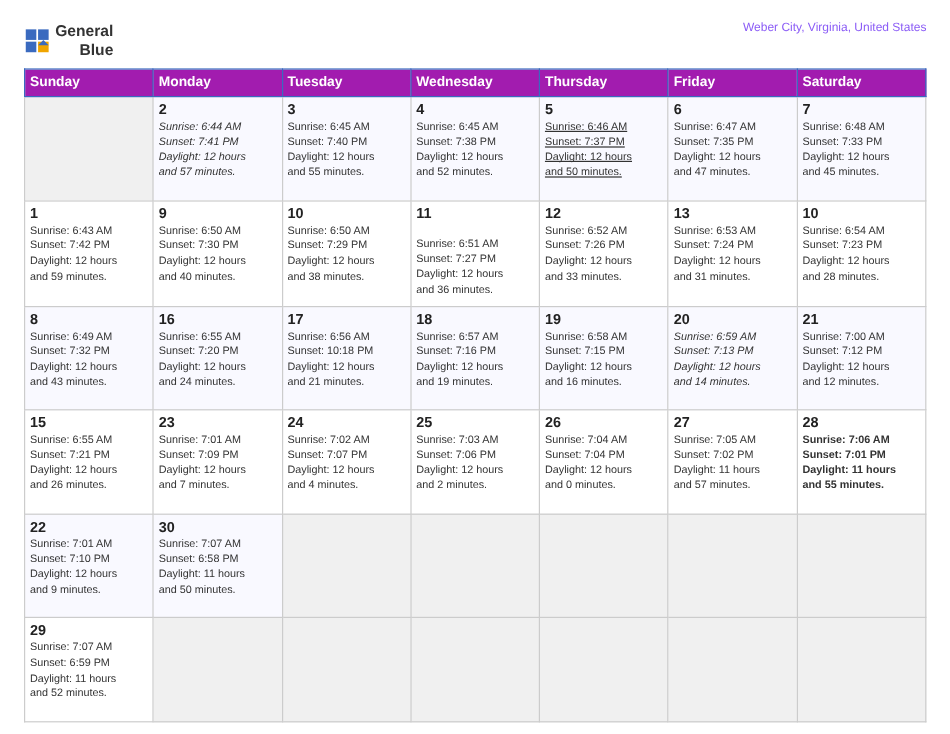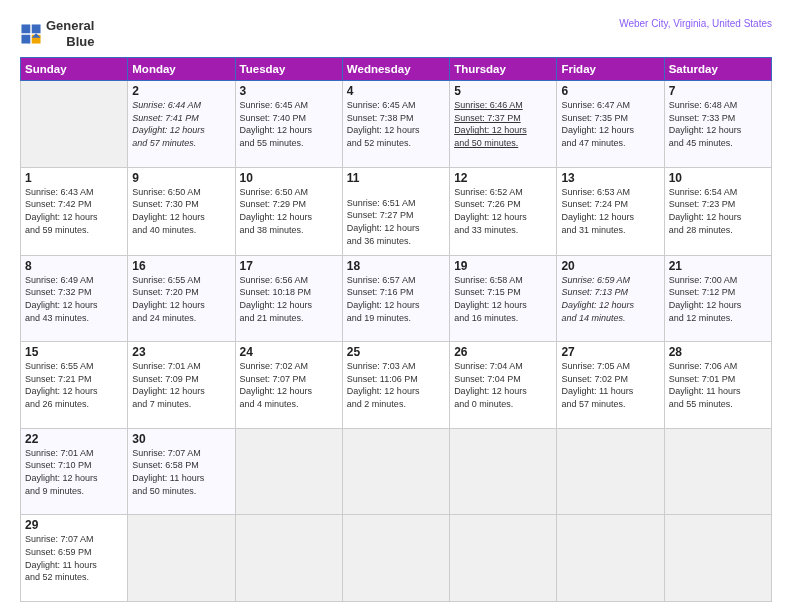--- a/index.html
+++ b/index.html
@@ -302,41 +302,41 @@
           <td>
             <span class="day-num">24</span>
             <div class="cell-text" style="white-space: pre-line;">Sunrise: 7:02 AM
 Sunset: 7:07 PM
 Daylight: 12 hours
 and 4 minutes.</div>
           </td>
           <td>
             <span class="day-num">25</span>
             <div class="cell-text" style="white-space: pre-line;">Sunrise: 7:03 AM
-Sunset: 11:06 PM
+Sunset: 7:06 PM
 Daylight: 12 hours
 and 2 minutes.</div>
           </td>
           <td>
             <span class="day-num">26</span>
             <div class="cell-text" style="white-space: pre-line;">Sunrise: 7:04 AM
 Sunset: 7:04 PM
 Daylight: 12 hours
 and 0 minutes.</div>
           </td>
           <td>
             <span class="day-num">27</span>
             <div class="cell-text" style="white-space: pre-line;">Sunrise: 7:05 AM
 Sunset: 7:02 PM
 Daylight: 11 hours
 and 57 minutes.</div>
           </td>
           <td>
             <span class="day-num">28</span>
-            <div class="cell-text" style="white-space: pre-line;">Sunrise: 7:06 AM
+            <div class="cell-text" style="white-space: pre-line; font-weight: bold;">Sunrise: 7:06 AM
 Sunset: 7:01 PM
 Daylight: 11 hours
 and 55 minutes.</div>
           </td>
         </tr>
         <tr>
           <td>
             <span class="day-num">22</span>
             <div class="cell-text" style="white-space: pre-line;">Sunrise: 7:01 AM
 Sunset: 7:10 PM

